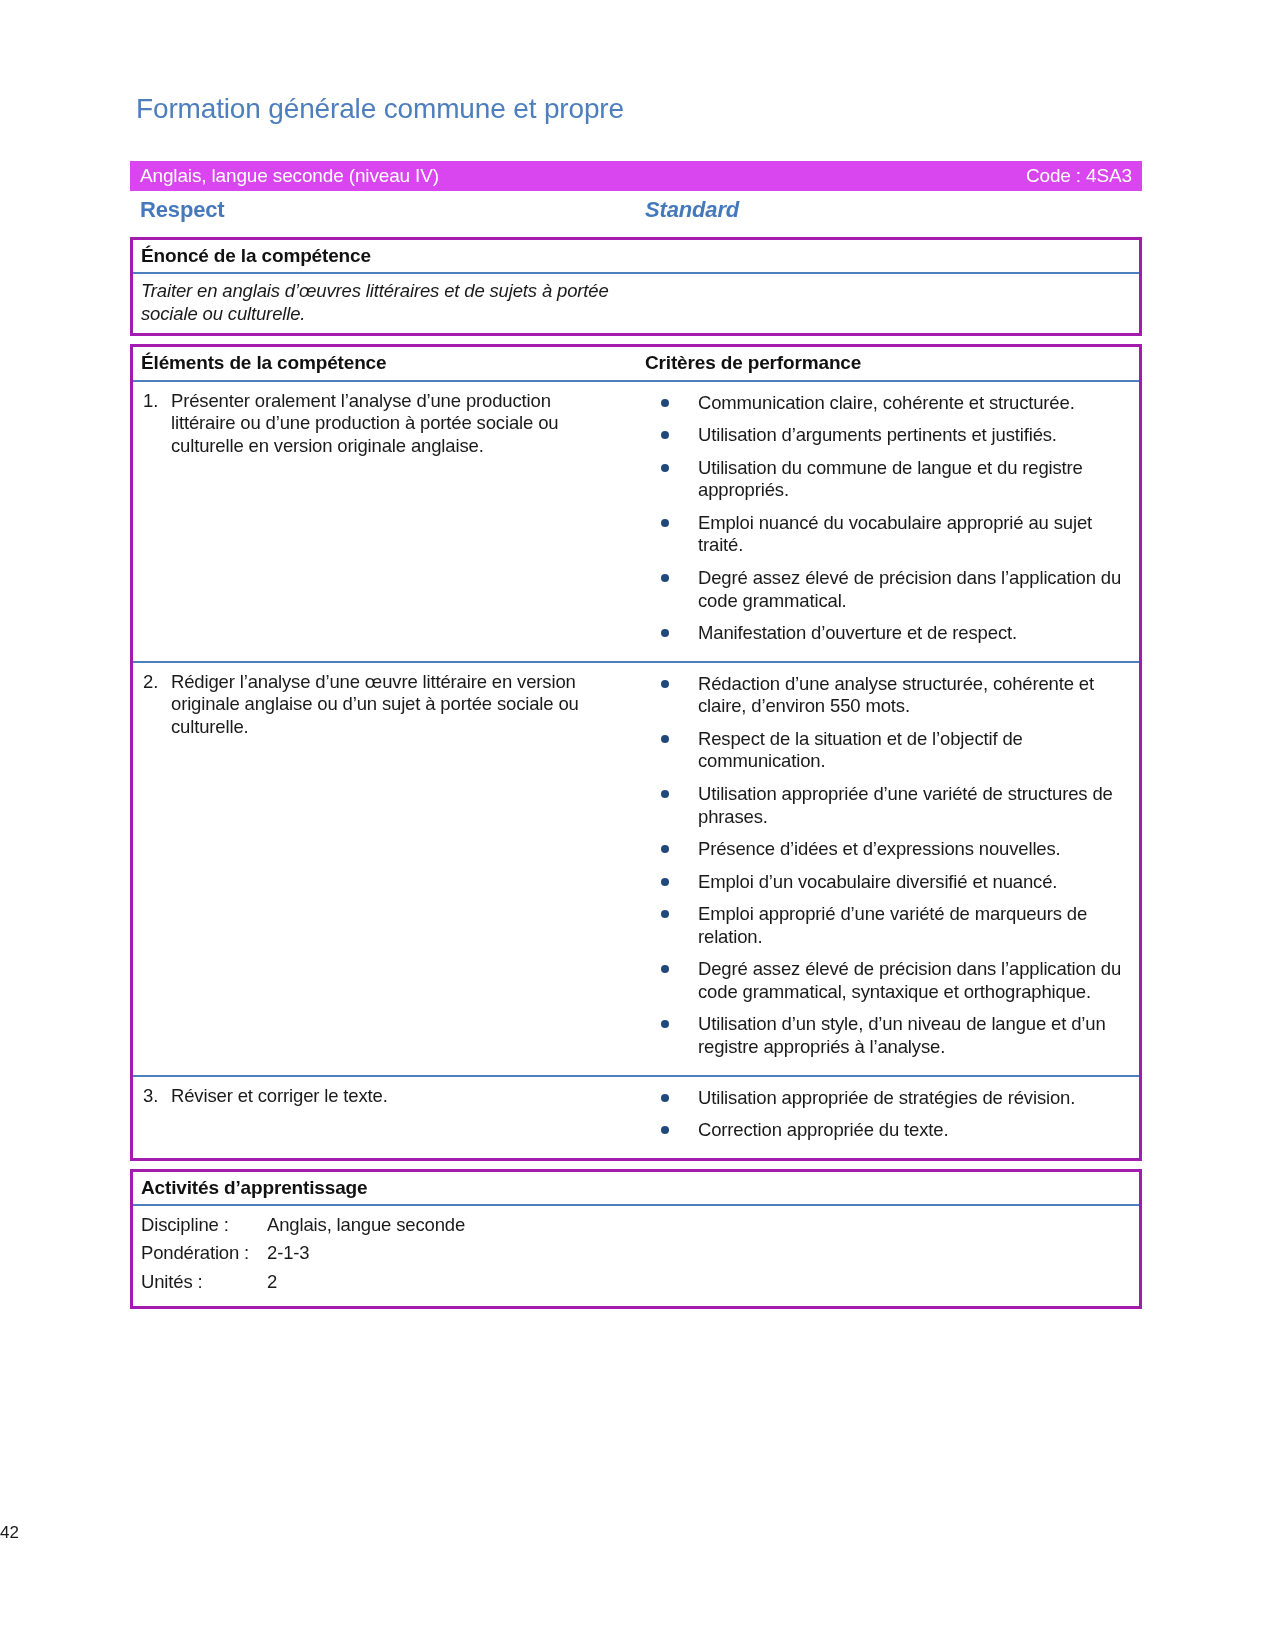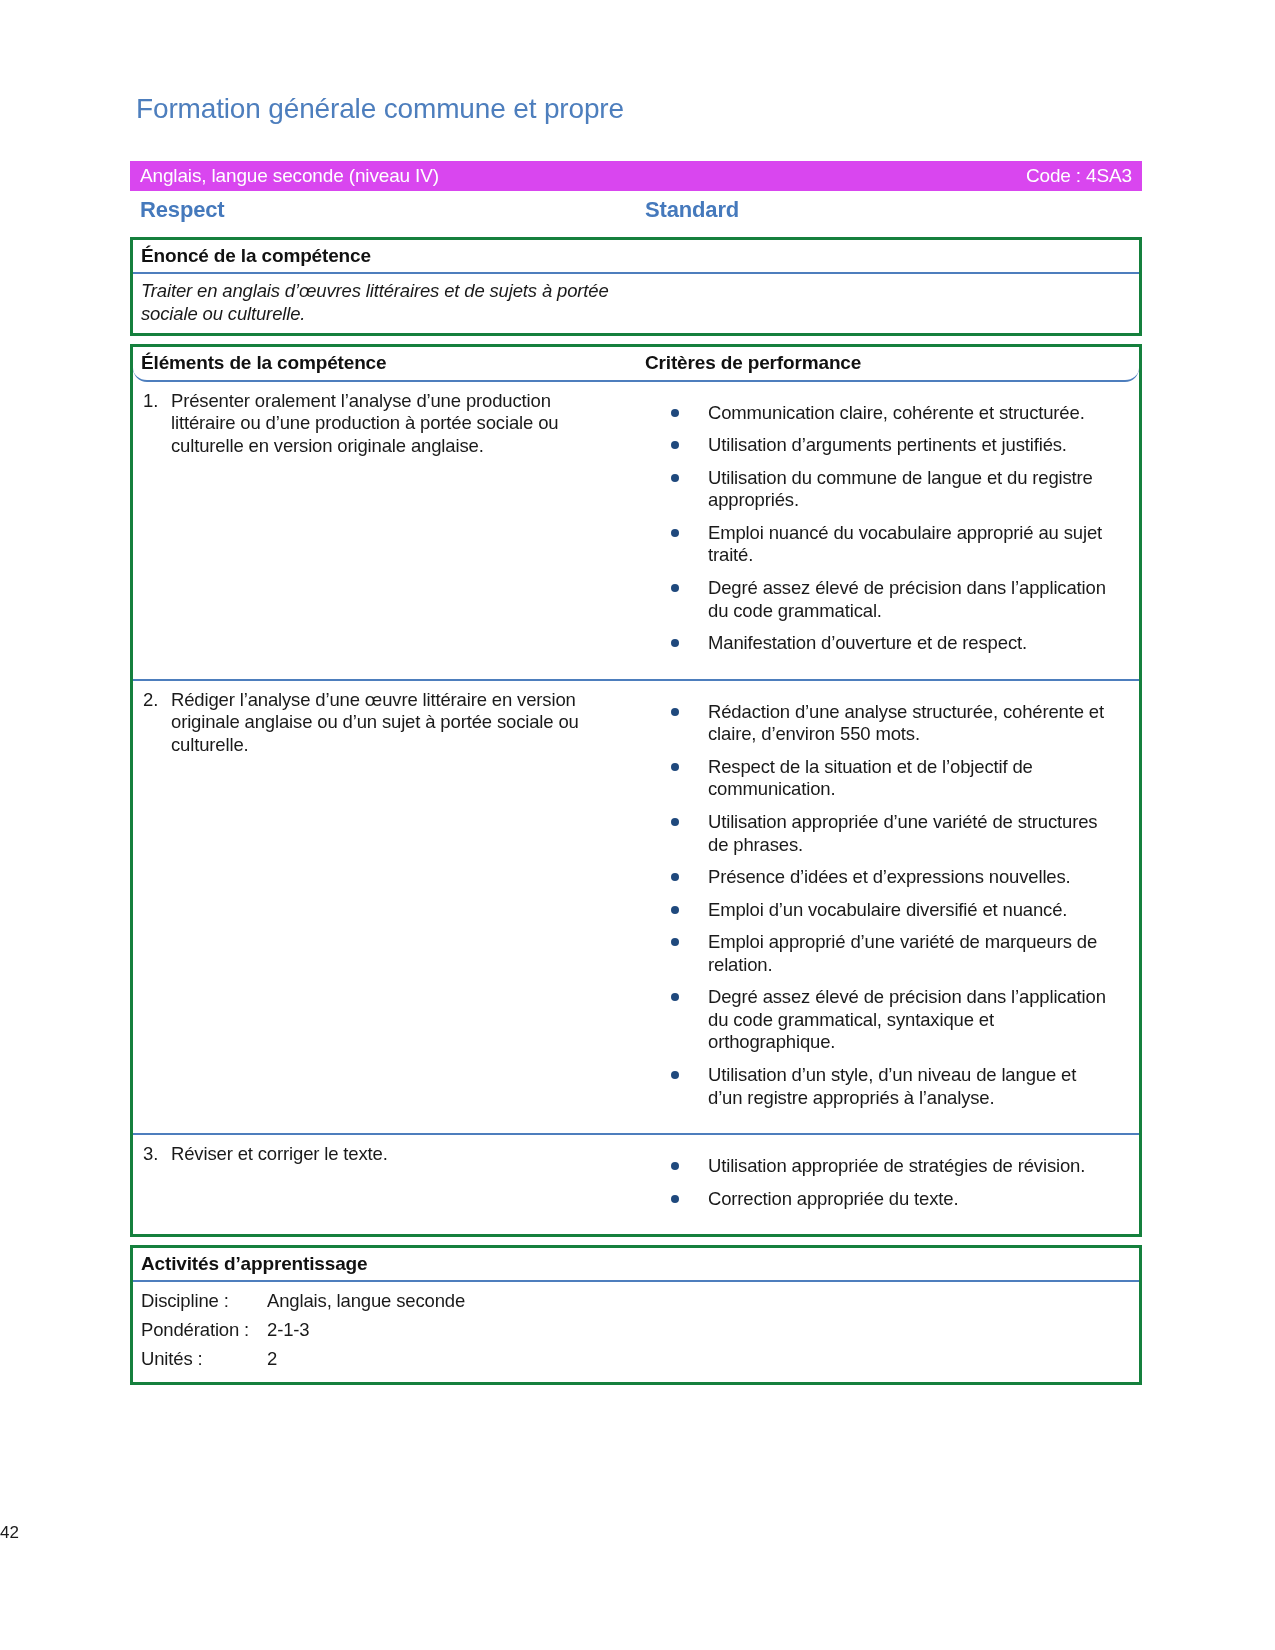--- a/index.html
+++ b/index.html
@@ -42,24 +42,24 @@
     box-sizing: border-box;
   }
   .obj-std-row {
     display: flex;
     margin: 6px 0 13px 0;
     font-weight: bold;
     color: #4579bc;
     font-size: 22px;
   }
   .obj-cell { width: 515px; box-sizing: border-box; padding-left: 10px; }
-  .std-cell { flex: 1; box-sizing: border-box; }
+  .std-cell { flex: 1; box-sizing: border-box; font-style: italic; }
 
   .doc-box {
-    border: 3px solid #15803d;
+    border: 3px solid #a21caf;
     box-sizing: border-box;
     margin-bottom: 8px;
     background: #ffffff;
   }
   .box-heading {
     font-weight: bold;
     padding: 4px 8px 5px 8px;
     border-bottom: 2px solid #4d7ebd;
     font-size: 19px;
     color: #111111;
@@ -68,37 +68,36 @@
     padding: 6px 8px 8px 8px;
   }
   .enonce-text { max-width: 492px; font-style: italic; }
 
   .comp-header-row {
     display: flex;
     border-bottom: 2px solid #4d7ebd;
     font-weight: bold;
     font-size: 19px;
     color: #111111;
-    border-radius: 14px;
   }
   .comp-header-left { width: 512px; box-sizing: border-box; padding: 4px 40px 5px 8px; }
   .comp-header-right { flex: 1; box-sizing: border-box; padding: 4px 8px 5px 0; }
 
   .comp-row { display: flex; }
   .comp-row + .comp-row { border-top: 2px solid #4d7ebd; }
   .el-cell {
     width: 512px;
     box-sizing: border-box;
     padding: 8px 44px 8px 10px;
     display: flex;
   }
   .el-num { flex: none; width: 28px; }
   .el-text { flex: 1; }
   .crit-cell { flex: 1; box-sizing: border-box; padding: 2px 8px 6px 0; }
-  .crit-list { list-style: none; margin: 18px; padding: 0; }
+  .crit-list { list-style: none; margin: 8px; padding: 0; }
   .crit-list li {
     position: relative;
     padding-left: 45px;
     margin: 7px 0 10px 0;
   }
   .bullet-dot {
     position: absolute;
     left: 8px;
     top: 7px;
     width: 8px;

